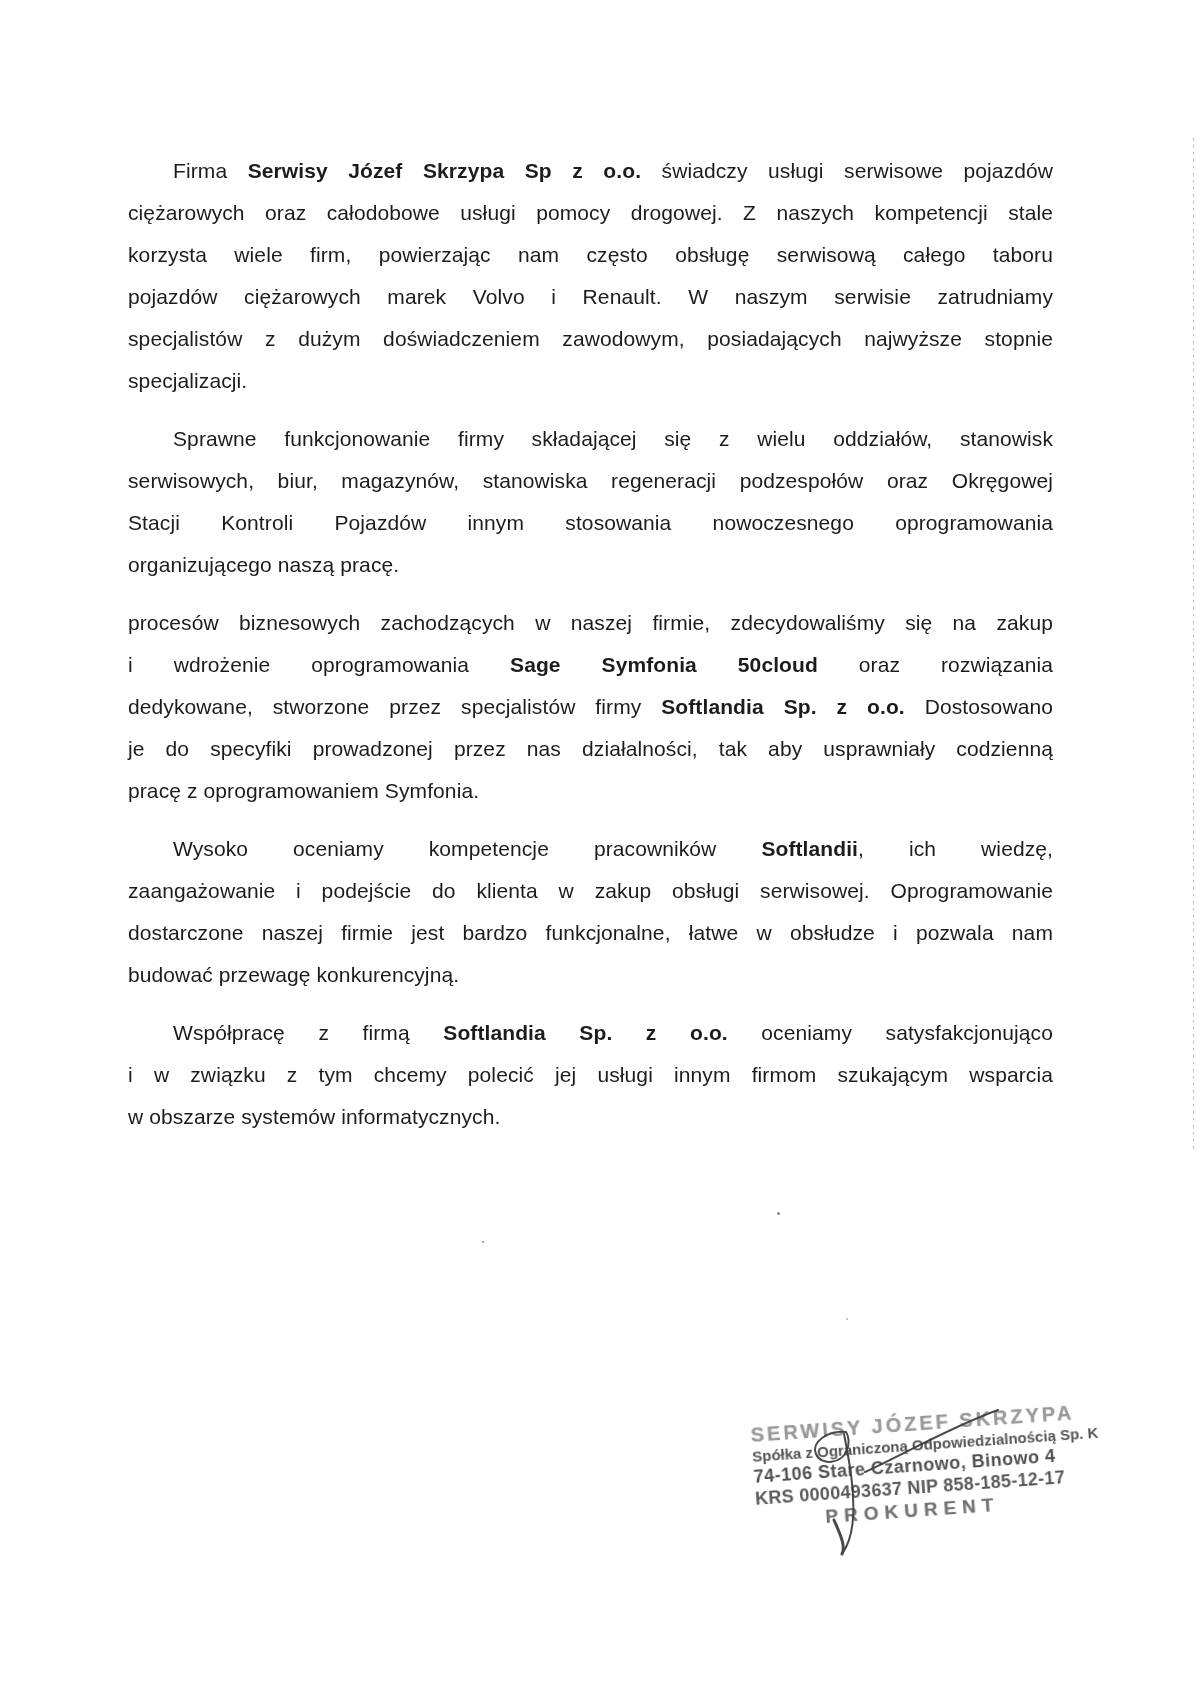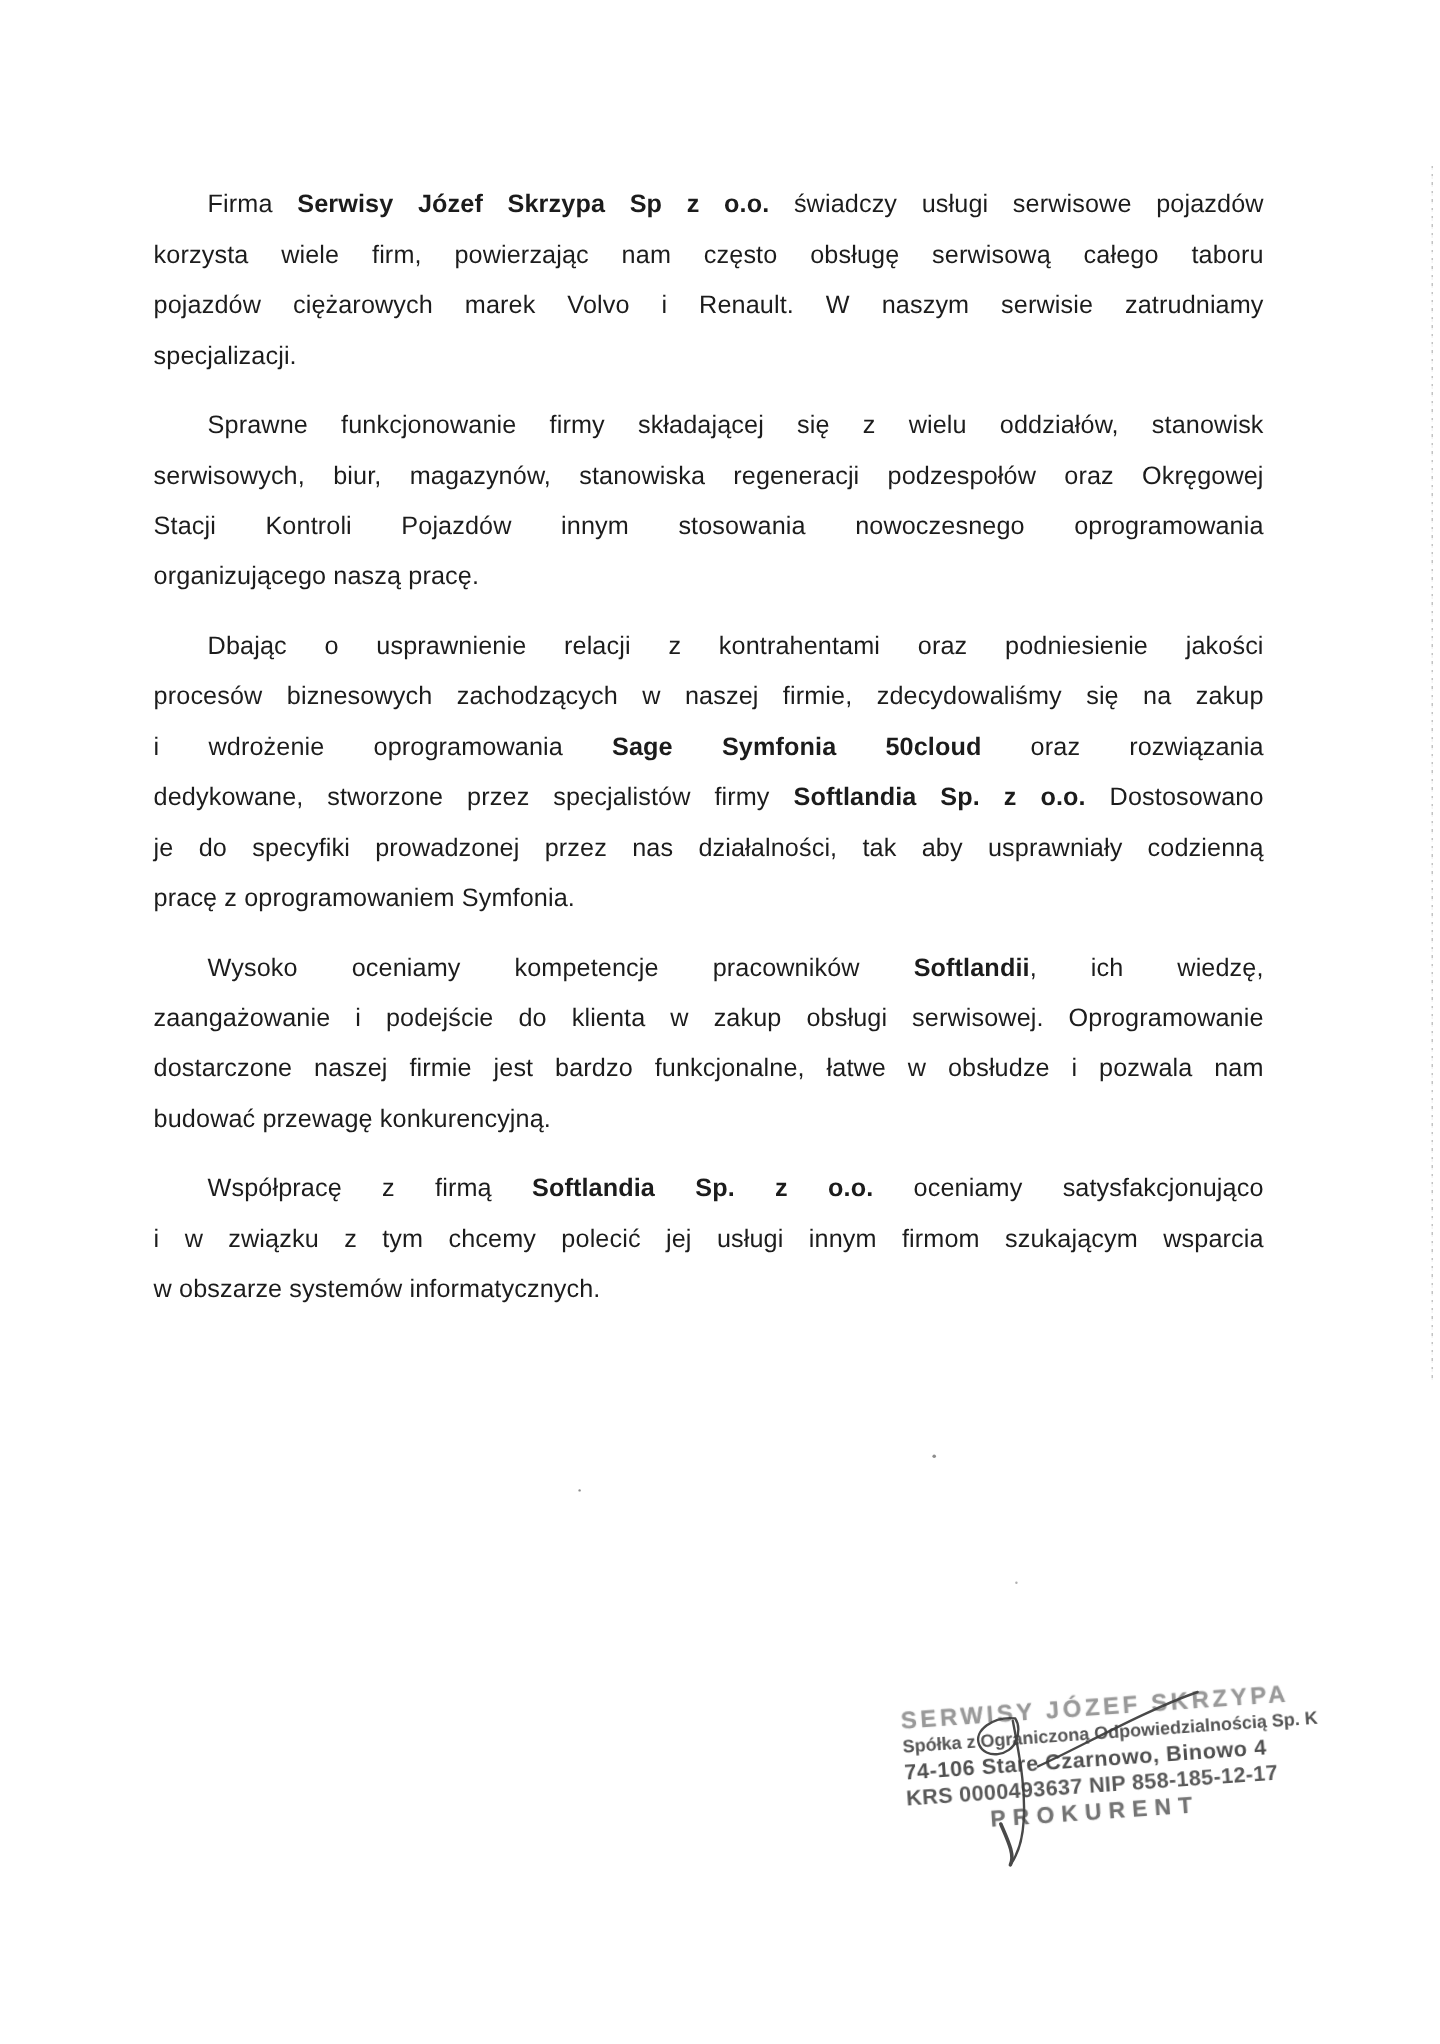--- a/index.html
+++ b/index.html
@@ -90,32 +90,33 @@
   .speck.c{left:846px;top:1318px;width:2px;height:2px;opacity:0.7;}
 </style>
 </head>
 <body>
 
 <div class="page">
 
   <div class="doc-body">
       <div class="para">
         <div class="line first"><span>Firma </span><b>Serwisy Józef Skrzypa Sp z o.o.</b><span> świadczy usługi serwisowe pojazdów</span></div>
+        <div class="line"><span>ciężarowych oraz całodobowe usługi pomocy drogowej. Z naszych kompetencji stale</span></div>
         <div class="line"><span>korzysta wiele firm, powierzając nam często obsługę serwisową całego taboru</span></div>
         <div class="line"><span>pojazdów ciężarowych marek Volvo i Renault. W naszym serwisie zatrudniamy</span></div>
+        <div class="line"><span>specjalistów z dużym doświadczeniem zawodowym, posiadających najwyższe stopnie</span></div>
         <div class="line last"><span>specjalizacji.</span></div>
       </div>
       <div class="para">
         <div class="line first"><span>Sprawne funkcjonowanie firmy składającej się z wielu oddziałów, stanowisk</span></div>
         <div class="line"><span>serwisowych, biur, magazynów, stanowiska regeneracji podzespołów oraz Okręgowej</span></div>
         <div class="line"><span>Stacji Kontroli Pojazdów innym stosowania nowoczesnego oprogramowania</span></div>
         <div class="line last"><span>organizującego naszą pracę.</span></div>
       </div>
       <div class="para">
-        <div class="line first"><span>Dbając o usprawnienie relacji z kontrahentami oraz podniesienie jakości</span></div>
         <div class="line"><span>procesów biznesowych zachodzących w naszej firmie, zdecydowaliśmy się na zakup</span></div>
         <div class="line"><span>i wdrożenie oprogramowania </span><b>Sage Symfonia 50cloud</b><span> oraz rozwiązania</span></div>
         <div class="line"><span>dedykowane, stworzone przez specjalistów firmy </span><b>Softlandia Sp. z o.o.</b><span> Dostosowano</span></div>
         <div class="line"><span>je do specyfiki prowadzonej przez nas działalności, tak aby usprawniały codzienną</span></div>
         <div class="line last"><span>pracę z oprogramowaniem Symfonia.</span></div>
       </div>
       <div class="para">
         <div class="line first"><span>Wysoko oceniamy kompetencje pracowników </span><b>Softlandii</b><span>, ich wiedzę,</span></div>
         <div class="line"><span>zaangażowanie i podejście do klienta w zakup obsługi serwisowej. Oprogramowanie</span></div>
         <div class="line"><span>dostarczone naszej firmie jest bardzo funkcjonalne, łatwe w obsłudze i pozwala nam</span></div>

